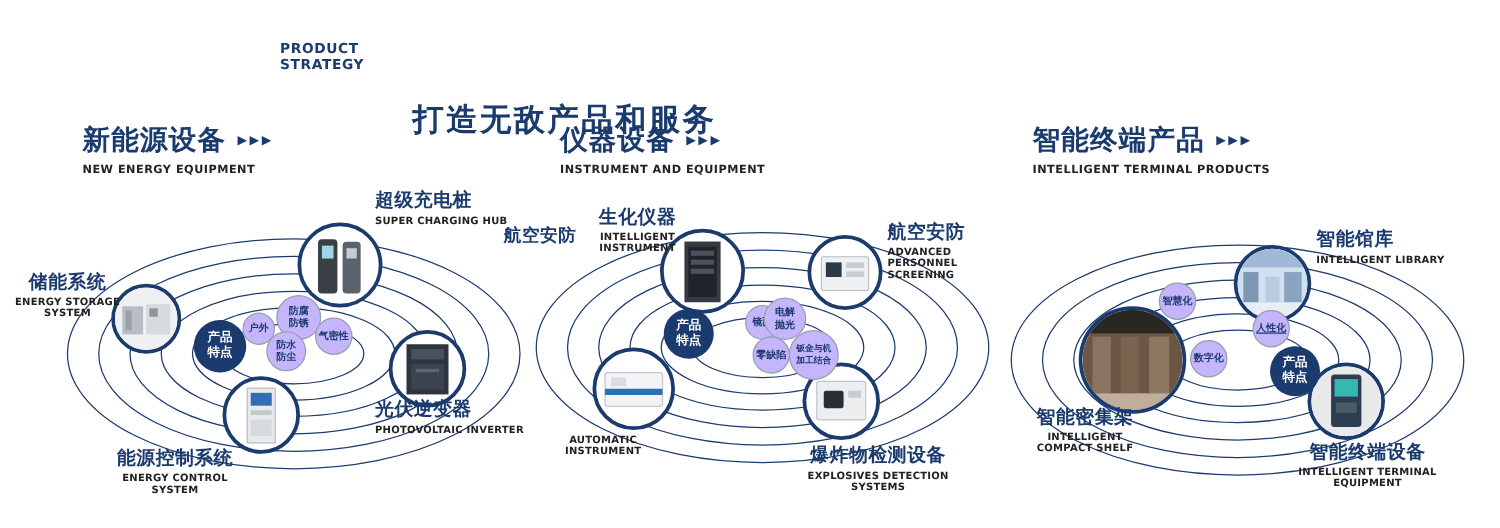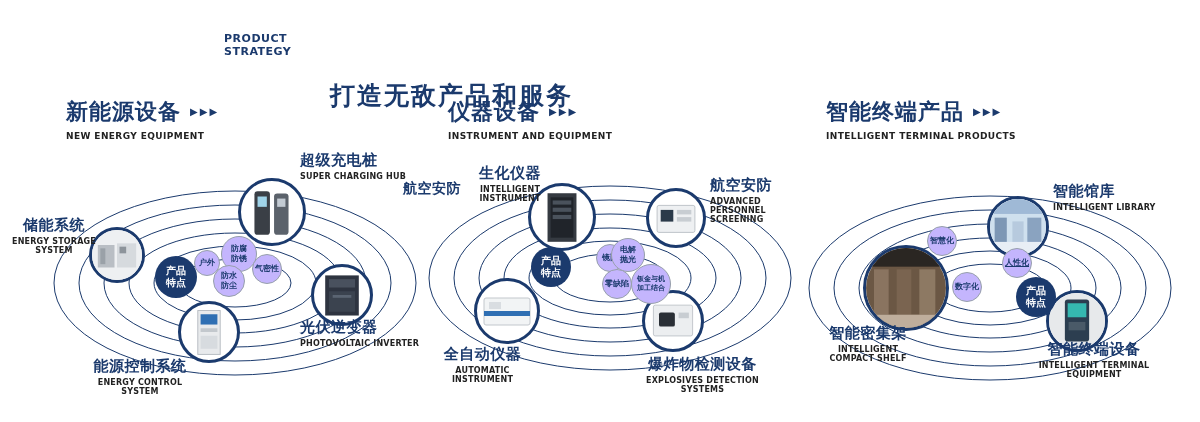--- a/index.html
+++ b/index.html
@@ -186,21 +186,20 @@
     </div>
 
     <div class="node" style="left:474px; top:278px; width:66px; height:66px;">
       <svg viewBox="0 0 60 60">
         <rect x="7" y="17" width="46" height="27" rx="2" fill="#f2f4f5" stroke="#c2c7cc"></rect>
         <rect x="7" y="30" width="46" height="5" fill="#2f6fb3"></rect>
         <rect x="12" y="21" width="12" height="7" fill="#d9dde1"></rect>
       </svg>
     </div>
     <div class="plabel ta-c" style="left:425px; top:345px; width:115px;">
-      <span class="cn">全自动仪器</span>
       <span class="en">AUTOMATIC INSTRUMENT</span>
     </div>
 
     <div class="node" style="left:642px; top:290px; width:62px; height:62px;">
       <svg viewBox="0 0 60 60">
         <rect x="9" y="13" width="42" height="33" rx="2" fill="#eceef0" stroke="#bfc4c9"></rect>
         <rect x="15" y="21" width="17" height="15" rx="2" fill="#2a2f36"></rect>
         <rect x="36" y="21" width="11" height="6" fill="#c8cdd2"></rect>
       </svg>
     </div>
@@ -275,21 +274,21 @@
     </div>
 
     <div class="node" style="left:1046px; top:290px; width:62px; height:62px;">
       <svg viewBox="0 0 60 60">
         <rect width="60" height="60" fill="#e7e9eb"></rect>
         <rect x="17" y="7" width="26" height="45" rx="3" fill="#2c3e50"></rect>
         <rect x="20" y="11" width="20" height="15" fill="#35b8b0"></rect>
         <rect x="21" y="31" width="18" height="9" fill="#4a5a68"></rect>
       </svg>
     </div>
-    <div class="plabel ta-c" style="left:1025px; top:340px; width:138px;">
+    <div class="plabel ta-c" style="left:1025px; top:352px; width:138px;">
       <span class="cn">智能终端设备</span>
       <span class="en">INTELLIGENT TERMINAL EQUIPMENT</span>
     </div>
 
     <div class="badge" style="left:1016px; top:277px; width:40px; height:40px;">
       <span class="w2">产品特点</span>
     </div>
     <div class="fbub" style="left:927px; top:226px; width:30px; height:30px;">
       <span>智慧化</span>
     </div>

